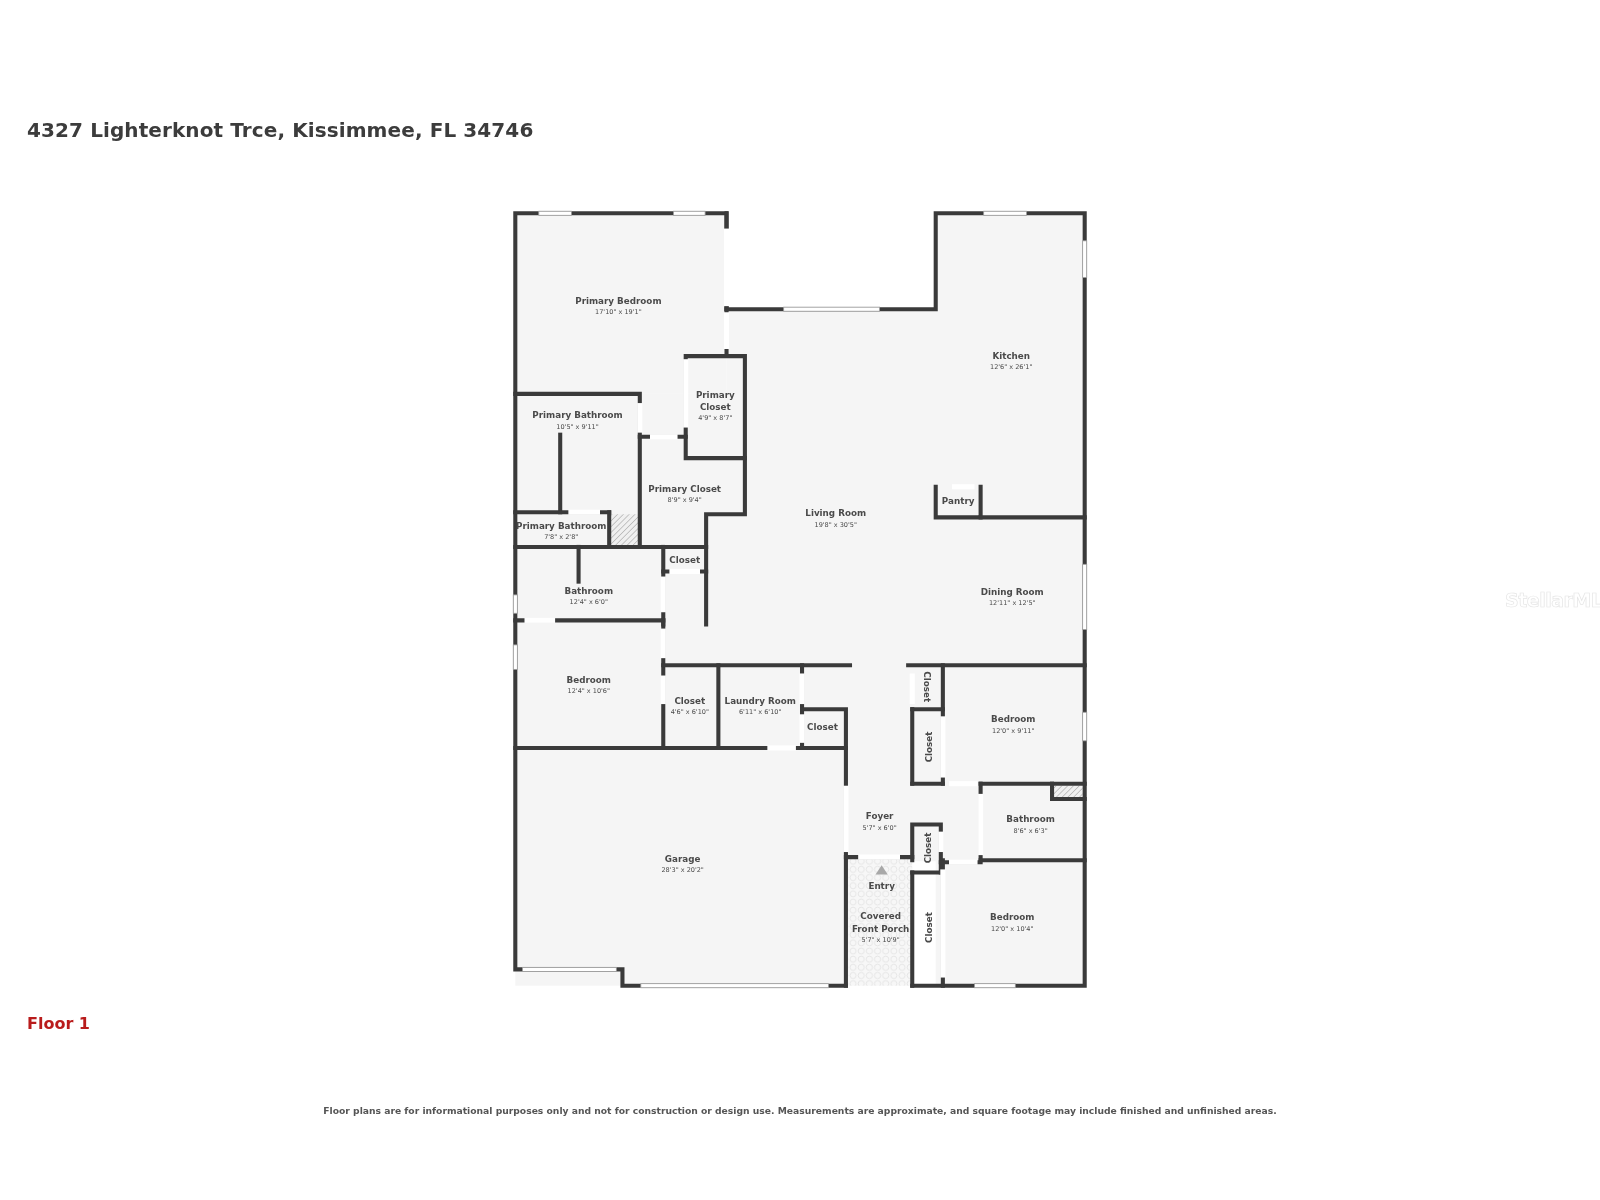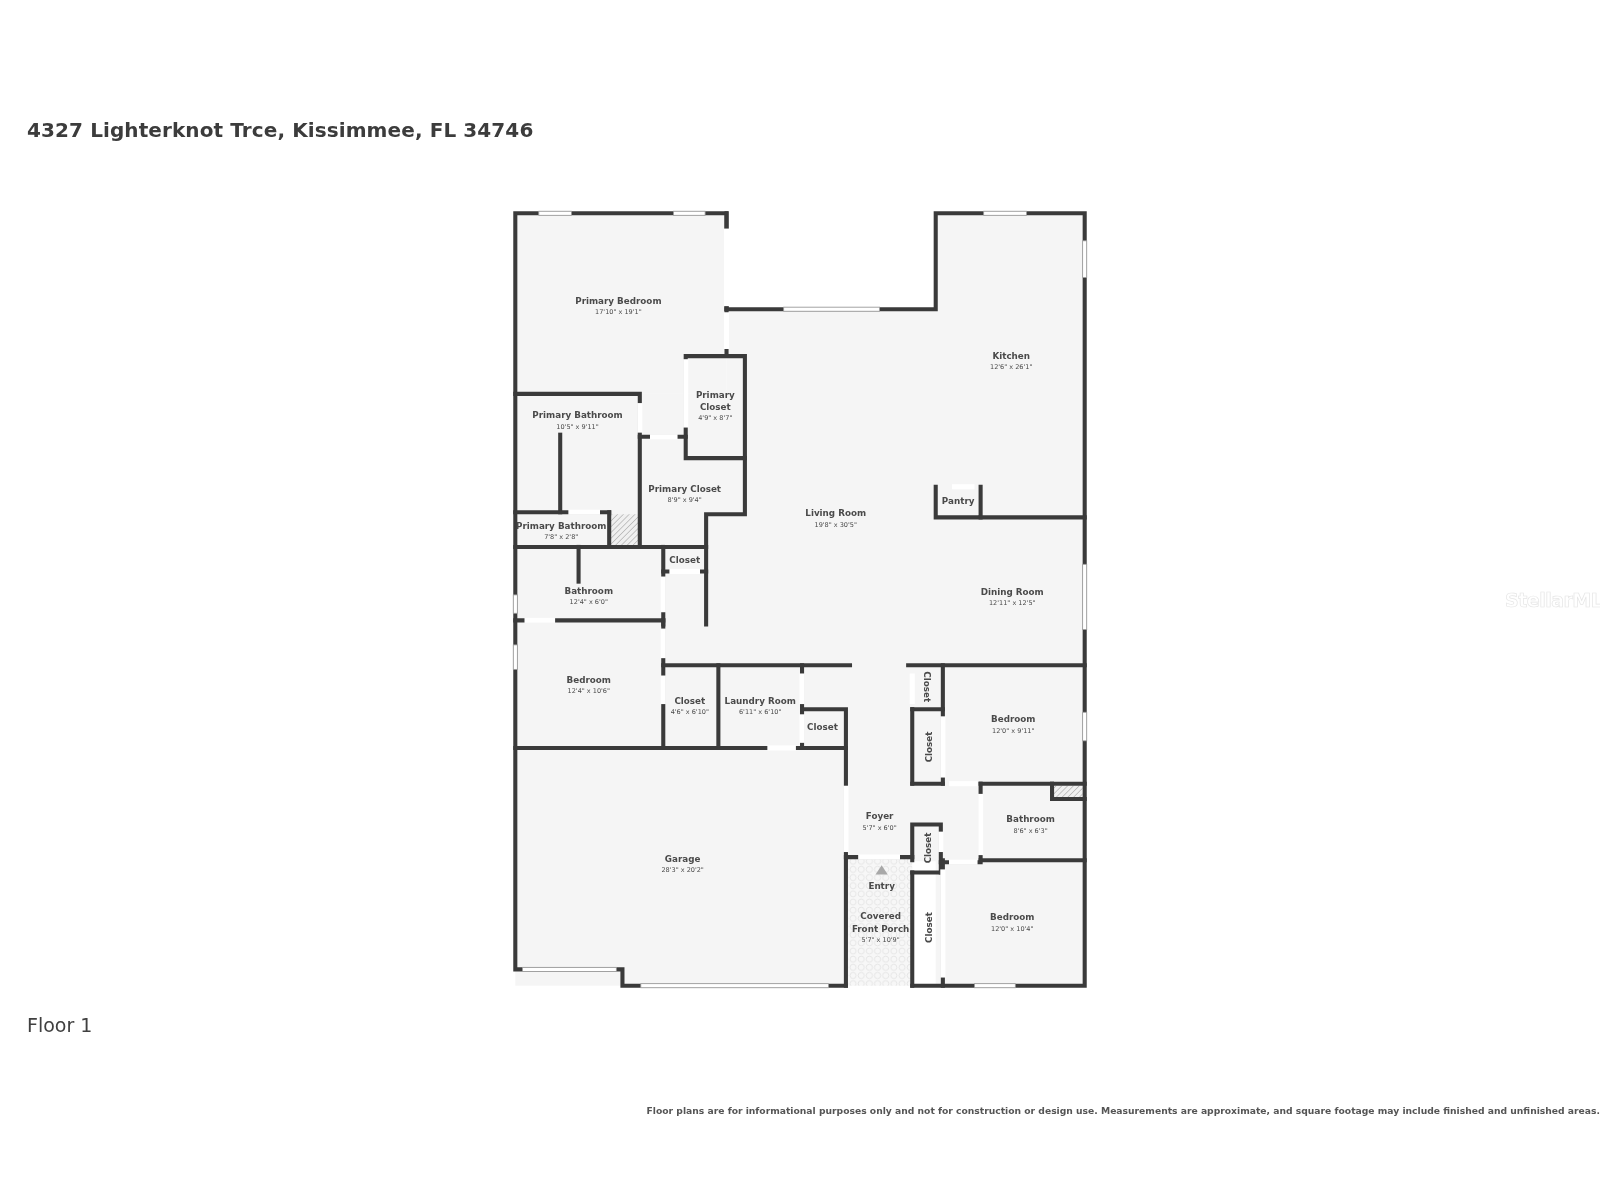--- a/index.html
+++ b/index.html
@@ -1,20 +1,20 @@
 <!DOCTYPE html>
 <html><head>
 <meta charset="utf-8">
 <style>
   html, body { margin:0; padding:0; background:#ffffff; }
   body { width:1600px; height:1200px; position:relative; overflow:hidden;
          font-family:"DejaVu Sans", sans-serif; color:#3f3f3f; }
   .address { position:absolute; left:27px; top:78px; font-size:20px; font-weight:bold; color:#3c3c3c; letter-spacing:0.1px;margin-top:40px; }
-  .floor-label { position:absolute; left:27px; top:1014px; font-size:19px; font-weight:normal; color:#404040; }
-  .disclaimer { position:absolute; left:0; width:1600px; top:1105px; text-align:right; font-size:9.2px; font-weight:bold; color:#555; }
+  .floor-label { position:absolute; left:27px; top:1014px; font-size:16px; font-weight:bold; color:#b91c1c; }
+  .disclaimer { position:absolute; left:0; width:1600px; top:1105px; text-align:center; font-size:9.2px; font-weight:bold; color:#555; }
   .watermark { position:absolute; left:1505px; top:589px; font-size:19px; font-weight:bold; color:#ffffff;
                -webkit-text-stroke:0.7px #e6e6e6; letter-spacing:-0.5px; }
   svg.plan { position:absolute; left:0; top:0; }
   .rn { font-family:"DejaVu Sans", sans-serif; font-size:8.6px; font-weight:bold; fill:#4a4a4a; text-anchor:middle; }
   .rd { font-family:"DejaVu Sans", sans-serif; font-size:6.4px; fill:#4a4a4a; text-anchor:middle; }
   .wall { stroke:#3a3a3a; stroke-width:4; fill:none; stroke-linecap:square; }
   .win { fill:#ffffff; stroke:#9a9a9a; stroke-width:0.8; }
   .door { stroke:#ffffff; stroke-width:5; }
 </style>
 </head>

